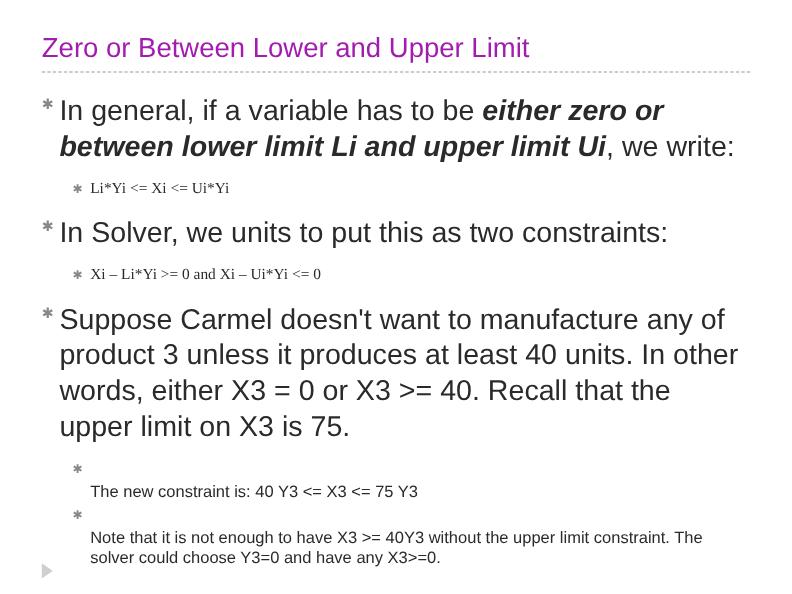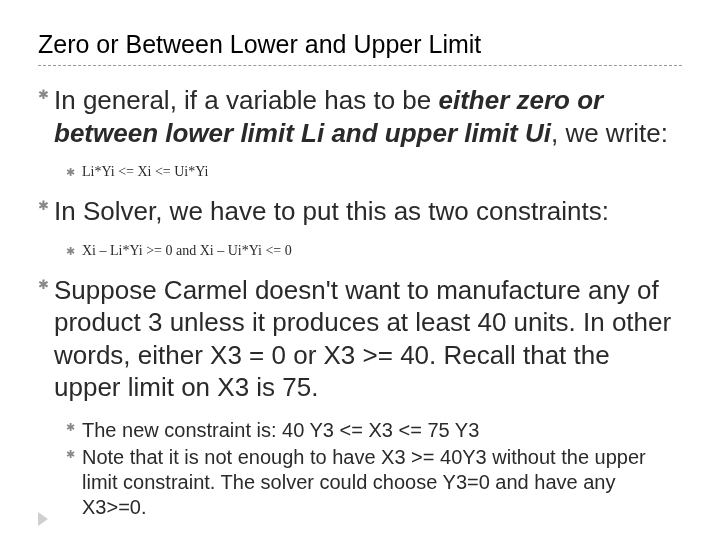--- a/index.html
+++ b/index.html
@@ -8,21 +8,21 @@
     height: 540px;
     background: #fff;
     font-family: Arial, Helvetica, sans-serif;
     color: #2a2a2a;
     padding: 30px 38px 20px 38px;
     position: relative;
   }
   .title {
     font-size: 25px;
     font-weight: 400;
-    color: #000000;
+    color: #a21caf;
     margin-bottom: 6px;
   }
   .title-underline {
     border-bottom: 1px dashed #999;
     margin-bottom: 18px;
   }
   .bullet-icon {
     display: inline-block;
     width: 10px;
     font-size: 13px;
@@ -53,23 +53,24 @@
     flex: 1;
     font-family: Liberation Serif, serif;
   }
   .level3 {
     display: flex;
     margin-left: 28px;
     margin-bottom: 2px;
   }
   .level3 .bullet-icon { font-size: 11px; margin-top: 2px; }
   .level3-text {
-    font-size: 20px;
+    font-size: 15px;
     line-height: 1.25;
     flex: 1;
+    margin-top: 21px;
   }
   .italic { font-style: italic; }
   .bold { font-weight: bold; }
   .corner-tri {
     position: absolute;
     left: 38px;
     bottom: 14px;
     width: 0; height: 0;
     border-top: 7px solid transparent;
     border-bottom: 7px solid transparent;
@@ -89,21 +90,21 @@
   </div>
 </div>
 
 <div class="level2">
   <span class="bullet-icon">✱</span>
   <div class="level2-text">Li*Yi &lt;= Xi &lt;= Ui*Yi</div>
 </div>
 
 <div class="level1">
   <span class="bullet-icon">✱</span>
-  <div class="level1-text">In Solver, we have to put this as two constraints:</div>
+  <div class="level1-text">In Solver, we units to put this as two constraints:</div>
 </div>
 
 <div class="level2">
   <span class="bullet-icon">✱</span>
   <div class="level2-text">Xi – Li*Yi &gt;= 0   and   Xi – Ui*Yi &lt;= 0</div>
 </div>
 
 <div class="level1">
   <span class="bullet-icon">✱</span>
   <div class="level1-text">Suppose Carmel doesn't want to manufacture any of product 3 unless it produces at least 40 units.  In other words, either X3 = 0 or X3 &gt;= 40.  Recall that the upper limit on X3 is 75.</div>

